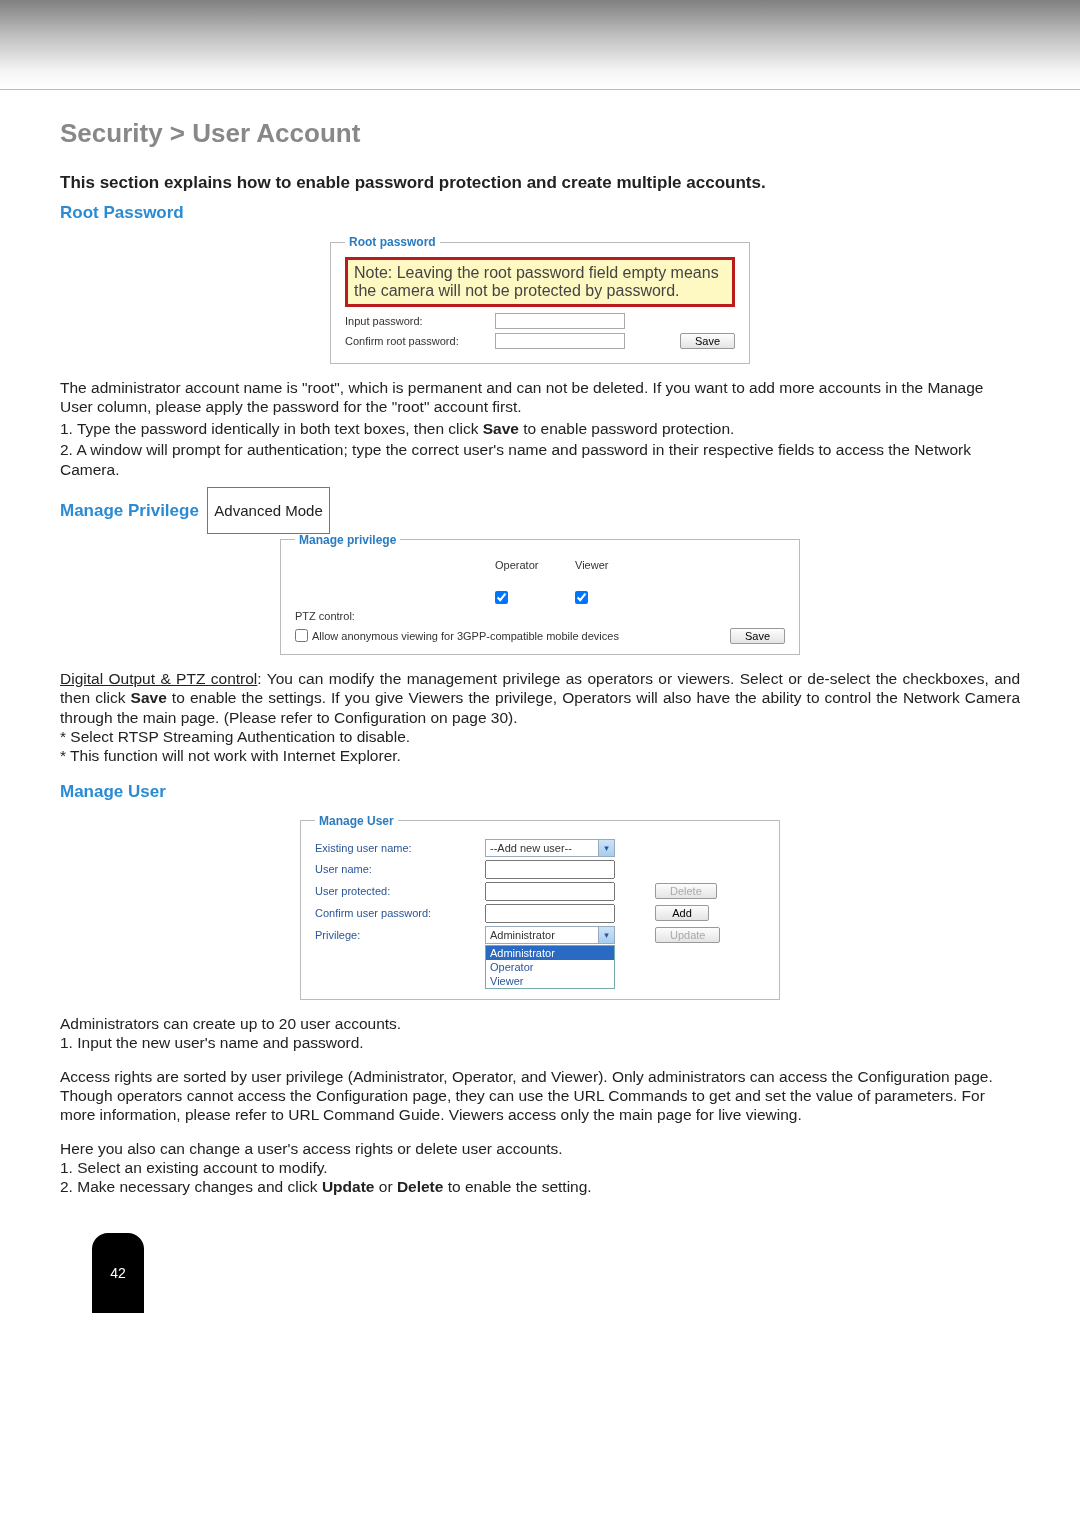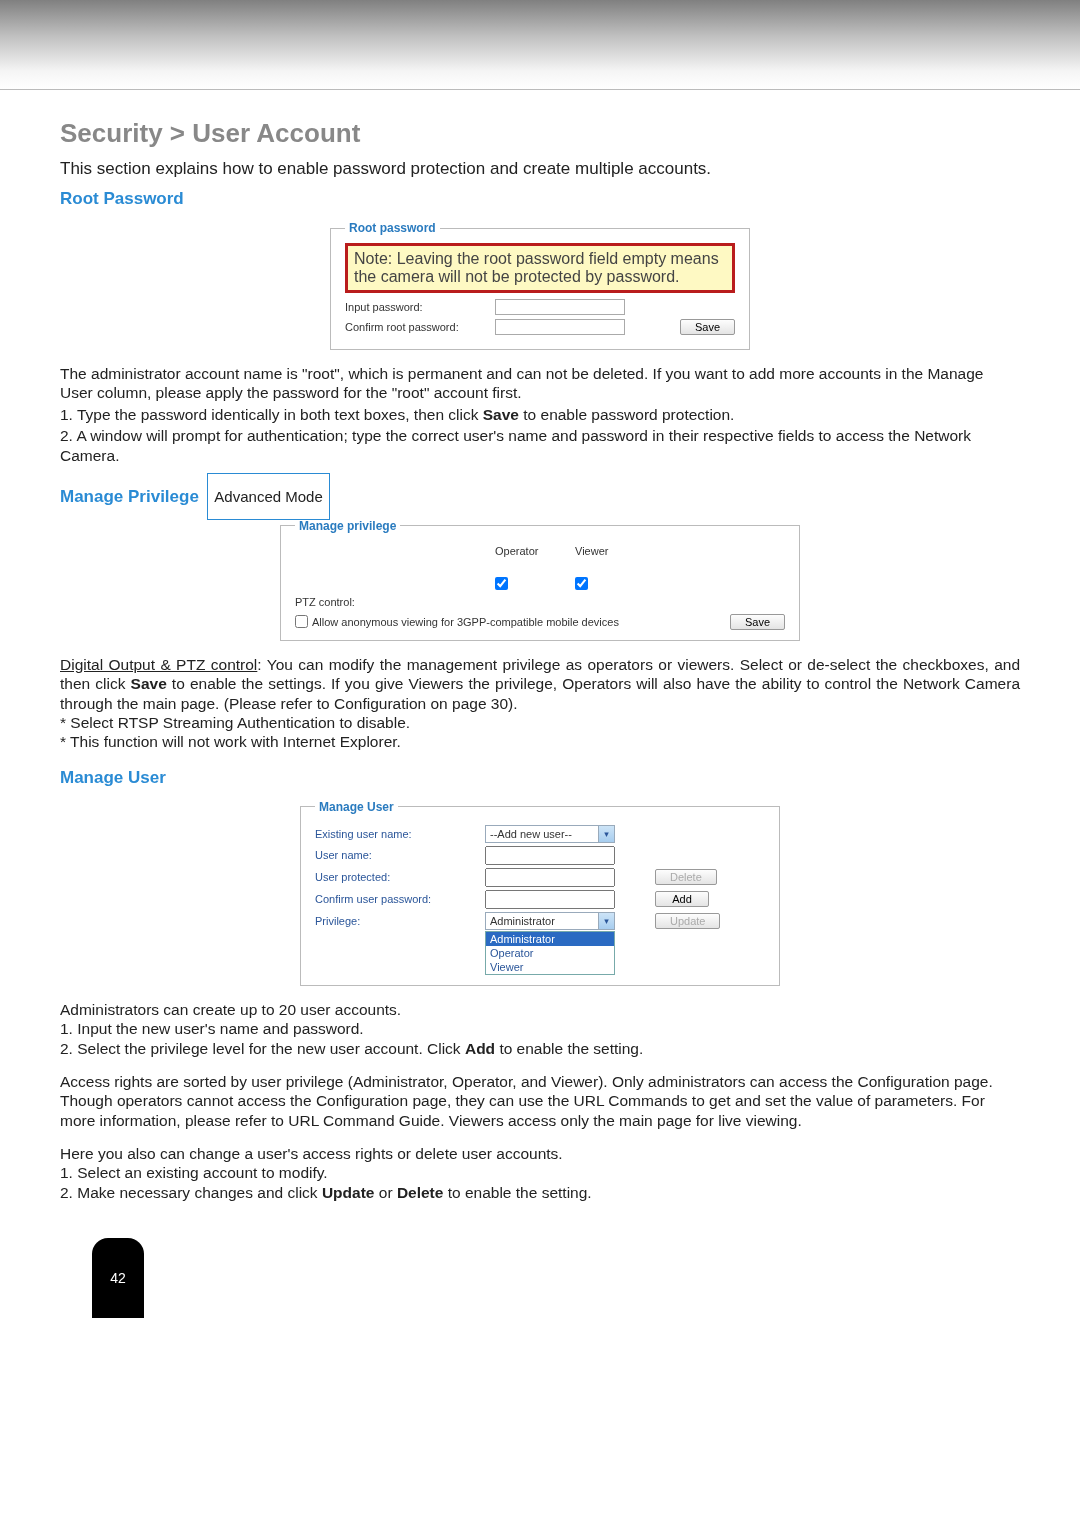--- a/index.html
+++ b/index.html
@@ -3,22 +3,22 @@
 <meta charset="utf-8">
 <style>
   * { box-sizing: border-box; margin: 0; padding: 0; }
   html, body { width: 1080px; background: #fff; font-family: Arial, Helvetica, sans-serif; color: #222; }
   .top-fade {
     height: 90px;
     background: linear-gradient(to bottom, #808080 0%, #bfbfbf 40%, #f5f5f5 80%, #ffffff 100%);
     border-bottom: 1px solid #bbb;
   }
   .page { padding: 28px 60px 30px 60px; }
-  .breadcrumb { font-size: 26px; font-weight: bold; color: #888; margin-bottom: 10px; }
-  .intro { font-size: 17px; color: #222; margin-bottom: 6px; }
+  .breadcrumb { font-size: 26px; font-weight: bold; color: #888; margin-bottom: 24px; }
+  .intro { font-size: 17px; color: #222; margin-bottom: 6px; font-weight: bold; }
   .subhead { font-size: 17px; font-weight: bold; color: #2a8bd4; margin: 4px 0 6px 0; display: inline-block; }
   .mode-tag { border: 1.5px solid #2a8bd4; color: #222; font-size: 15px; padding: 14px 6px; margin-left: 4px; }
   .panel-root, .panel-priv, .panel-user {
     margin: 6px auto 14px auto;
     width: 420px;
   }
   .panel-priv { width: 520px; }
   .panel-user { width: 480px; }
   fieldset.box {
     border: 1px solid #bbb;
@@ -218,23 +218,20 @@
         <div class="opt sel">Administrator</div>
         <div class="opt">Operator</div>
         <div class="opt">Viewer</div>
       </div>
     </fieldset>
   </div>
 
   <div class="body-text">
     <div>Administrators can create up to 20 user accounts.</div>
     <div>1. Input the new user's name and password.</div>
-    <div>
-      <span>2. Select the privilege level for the new user account. Click </span><b>Add</b><span> to enable the setting.</span>
-    </div>
     <div class="just" style="margin-top:14px;">Access rights are sorted by user privilege (Administrator, Operator, and Viewer). Only administrators can access the Configuration page. Though operators cannot access the Configuration page, they can use the URL Commands to get and set the value of parameters. For more information, please refer to URL Command Guide. Viewers access only the main page for live viewing.</div>
     <div style="margin-top:14px;">Here you also can change a user's access rights or delete user accounts.</div>
     <div>1. Select an existing account to modify.</div>
     <div>
       <span>2. Make necessary changes and click </span><b>Update</b><span> or </span><b>Delete</b><span> to enable the setting.</span>
     </div>
   </div>
 
   <div class="page-num-tab">
     <span>42</span>

